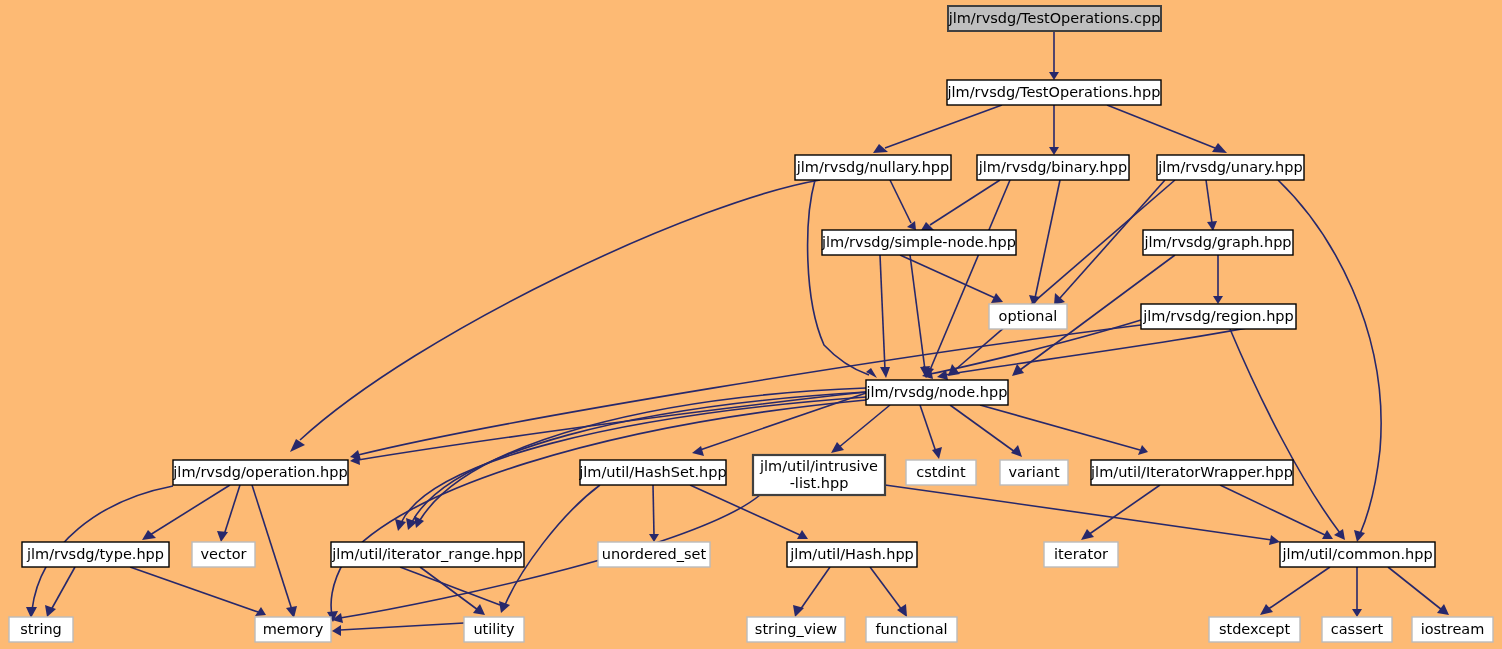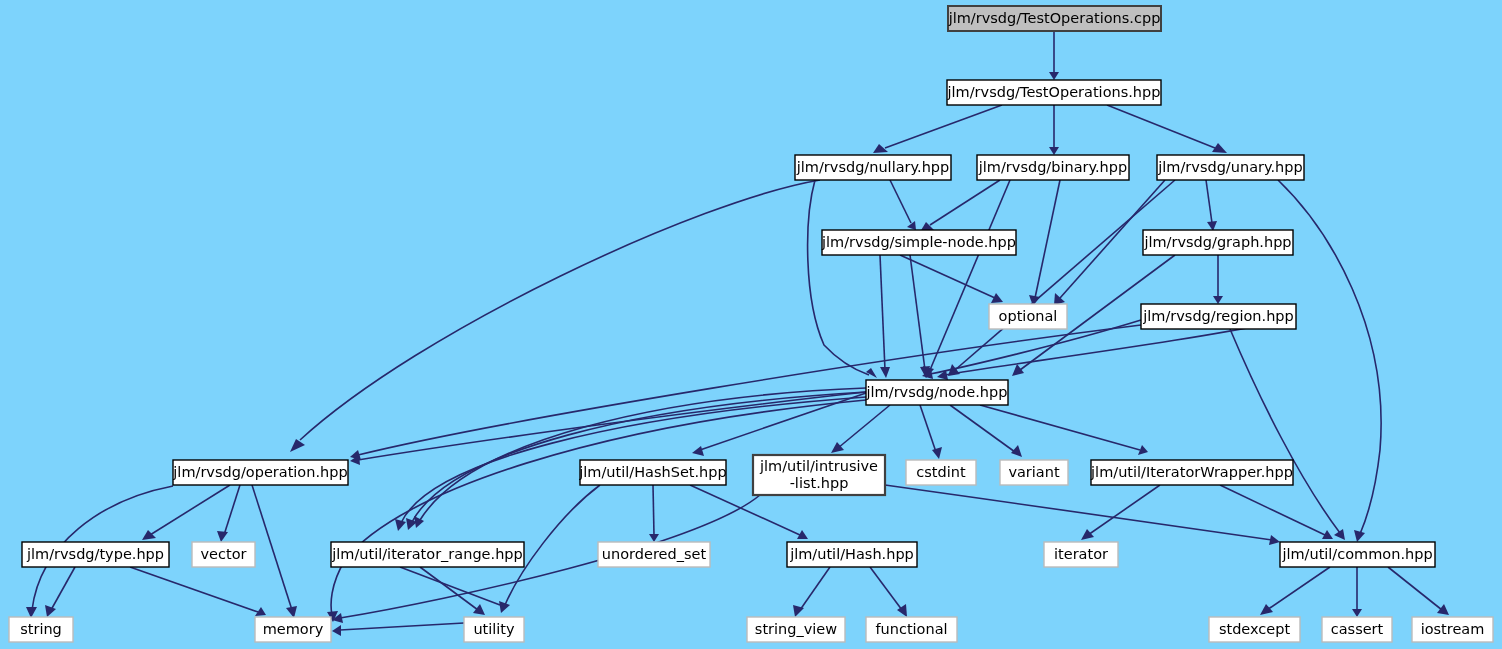--- a/index.html
+++ b/index.html
@@ -10,21 +10,21 @@
   body {
     width: 1502px;
     height: 649px;
     font-family: "DejaVu Sans", sans-serif;
     overflow: hidden;
   }
   #graph-root {
     position: relative;
     width: 1502px;
     height: 649px;
-    background: #7dd3fc;
+    background: #fdba74;
   }
   svg#dep-graph {
     display: block;
     width: 1502px;
     height: 649px;
   }
   .edge-path {
     fill: none;
     stroke: #27286b;
     stroke-width: 1.6px;

